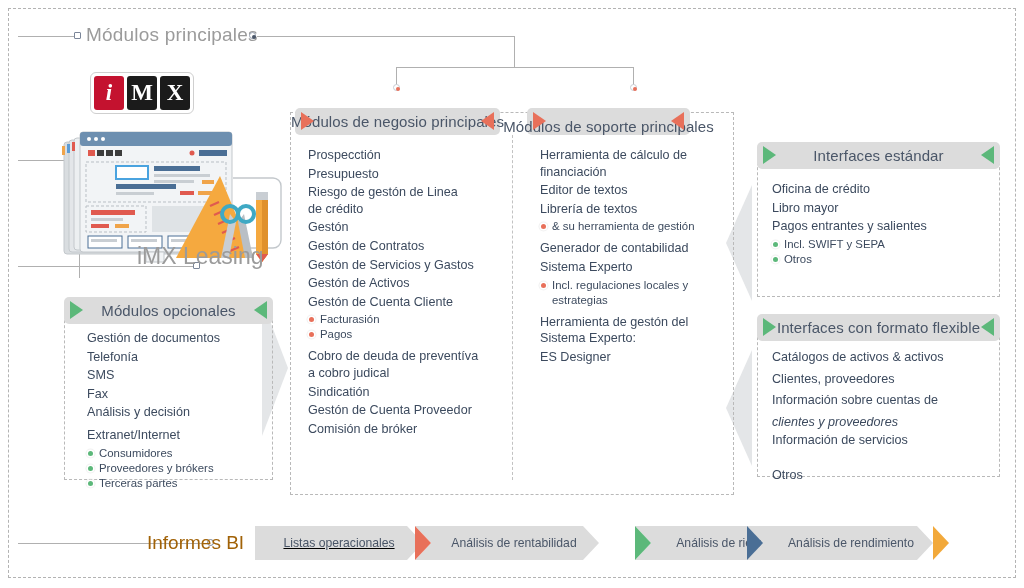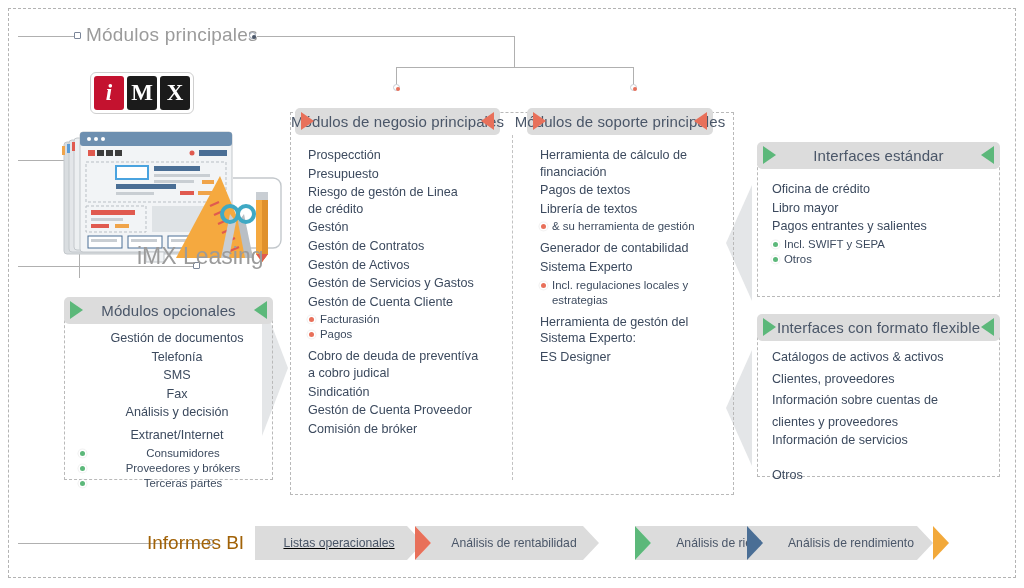--- a/index.html
+++ b/index.html
@@ -327,21 +327,21 @@
   <svg class="flowchev" style="left:722px; top:350px;" width="34" height="120">
     <path d="M30 0 L4 58 L30 116 Z" fill="#e4e6e8"></path>
   </svg>
 
   <div class="panel" style="left:64px; top:305px; width:209px; height:175px;"></div>
   <div class="pill" style="left:64px; top:297px; width:209px; --ac:#5cb87a;">
     <span class="arrow-l"></span>
     <span class="pill-label">Módulos opcionales</span>
     <span class="arrow-r"></span>
   </div>
-  <div class="list" style="left:79px; top:330px; width:196px;text-align:center;">
+  <div class="list" style="left:87px; top:330px; width:196px;">
     <div class="item">Gestión de documentos</div>
     <div class="item">Telefonía</div>
     <div class="item">SMS</div>
     <div class="item">Fax</div>
     <div class="item">Análisis y decisión</div>
     <div class="item gap">Extranet/Internet</div>
     <div class="sub" style="--dc:#5cb87a;"><span class="dot"></span><span>Consumidores</span></div>
     <div class="sub" style="--dc:#5cb87a;"><span class="dot"></span><span>Proveedores y brókers</span></div>
     <div class="sub" style="--dc:#5cb87a;"><span class="dot"></span><span>Terceras partes</span></div>
   </div>
@@ -354,41 +354,41 @@
     <span class="pill-label">Módulos de negosio principales</span>
     <span class="arrow-r"></span>
   </div>
   <div class="list" style="left:308px; top:147px; width:200px;">
     <div class="item">Prospecctión</div>
     <div class="item">Presupuesto</div>
     <div class="item">Riesgo de gestón de Linea
 de crédito</div>
     <div class="item">Gestón</div>
     <div class="item">Gestón de Contratos</div>
+    <div class="item">Gestón de Servicios y Gastos</div>
     <div class="item">Gestón de Activos</div>
-    <div class="item">Gestón de Servicios y Gastos</div>
     <div class="item">Gestón de Cuenta Cliente</div>
     <div class="sub" style="--dc:#e8705a;"><span class="dot"></span><span>Facturasión</span></div>
     <div class="sub" style="--dc:#e8705a;"><span class="dot"></span><span>Pagos</span></div>
     <div class="item gap">Cobro de deuda de preventíva
 a cobro judical</div>
     <div class="item">Sindicatión</div>
     <div class="item">Gestón de Cuenta Proveedor</div>
     <div class="item">Comisión de bróker</div>
   </div>
 
-  <div class="pill" style="left:527px; top:108px; width:186px; --ac:#e8705a;">
+  <div class="pill" style="left:527px; top:108px; width:163px;align-items:flex-end; --ac:#e8705a;">
     <span class="arrow-l"></span>
     <span class="pill-label">Módulos de soporte principales</span>
     <span class="arrow-r"></span>
   </div>
   <div class="list" style="left:540px; top:147px; width:196px;">
     <div class="item">Herramienta de cálculo de
 financiación</div>
-    <div class="item">Pagos de textos</div>
+    <div class="item">Editor de textos</div>
     <div class="item">Librería de textos</div>
     <div class="sub" style="--dc:#e8705a;"><span class="dot"></span><span>&amp; su herramienta de gestión</span></div>
     <div class="item gap">Generador de contabilidad</div>
     <div class="item">Sistema Experto</div>
     <div class="sub" style="--dc:#e8705a;"><span class="dot"></span><span>Incl. regulaciones locales y
     estrategias</span></div>
     <div class="item gap">Herramienta de gestón del
 Sistema Experto:</div>
     <div class="item">ES Designer</div>
   </div>
@@ -410,21 +410,21 @@
   <div class="panel" style="left:757px; top:327px; width:243px; height:150px;"></div>
   <div class="pill" style="left:757px; top:314px; width:243px; --ac:#5cb87a;">
     <span class="arrow-l"></span>
     <span class="pill-label">Interfaces con formato flexible</span>
     <span class="arrow-r"></span>
   </div>
   <div class="list" style="left:772px; top:349px; width:228px;">
     <div class="item" style="margin-bottom:5px;">Catálogos de activos &amp; activos</div>
     <div class="item" style="margin-bottom:5px;">Clientes, proveedores</div>
     <div class="item" style="margin-bottom:5px;">Información sobre cuentas de</div>
-    <div class="item" style="">clientes y proveedores</div>
+    <div class="item" style="font-style:italic;">clientes y proveedores</div>
     <div class="item" style="margin-bottom:18px;">Información de servicios</div>
     <div class="item" style="margin-bottom:5px;">Otros</div>
   </div>
 
   <div class="cline chz" style="left:18px; top:543px; width:192px;"></div>
   <div class="knob" style="left:207px; top:539px;"></div>
   <div class="bi-title" style="left:147px; top:532px;">Informes BI</div>
 
   <div class="bi-chev first" style="left:255px; top:526px; width:168px;text-decoration:underline; --hc:#dcdcdc;">
     <span class="body"></span>

